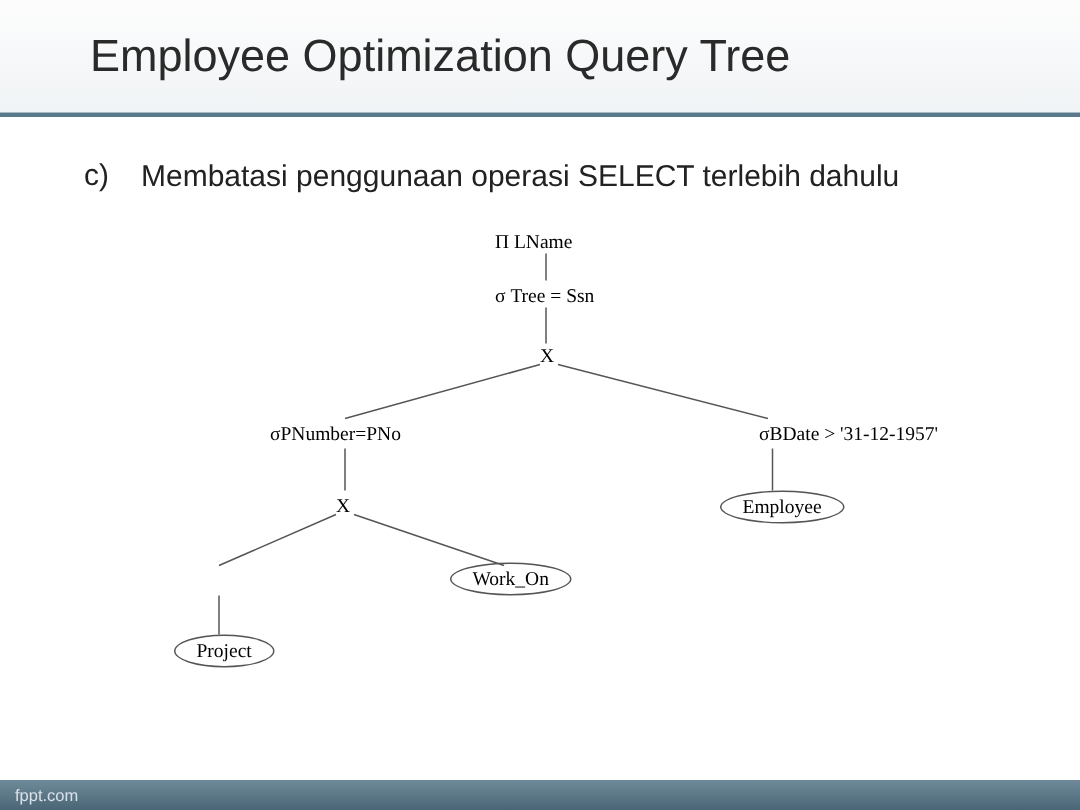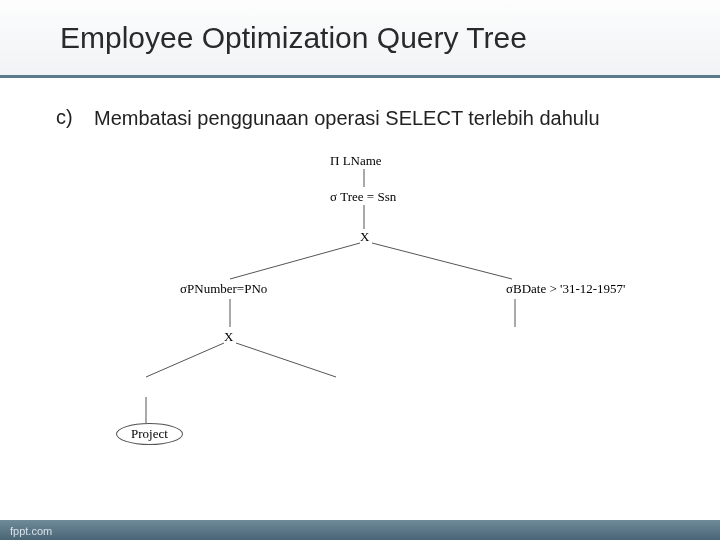--- a/index.html
+++ b/index.html
@@ -107,19 +107,21 @@
       <line x1="176" y1="192" x2="276" y2="226" stroke="#555" stroke-width="1"></line>
       <line x1="86" y1="246" x2="86" y2="272" stroke="#555" stroke-width="1"></line>
     </svg>
 
     <div class="node" style="left:270px; top:2px;">Π LName</div>
     <div class="node" style="left:270px; top:38px;">σ Tree = Ssn</div>
     <div class="node" style="left:300px; top:78px;">X</div>
     <div class="node" style="left:120px; top:130px;">σPNumber=PNo</div>
     <div class="node" style="left:398px; top:130px;margin-left:48px;">σBDate &gt; '31-12-1957'</div>
     <div class="node" style="left:164px; top:178px;">X</div>
+    <div class="relation" style="left:420px; top:176px;">Employee</div>
+    <div class="relation" style="left:240px; top:224px;">Work_On</div>
     <div class="relation" style="left:56px; top:272px;">Project</div>
   </div>
 </div>
 
 <div class="footer-band">
   <div class="footer-label">fppt.com</div>
 </div>
 
 </body></html>

